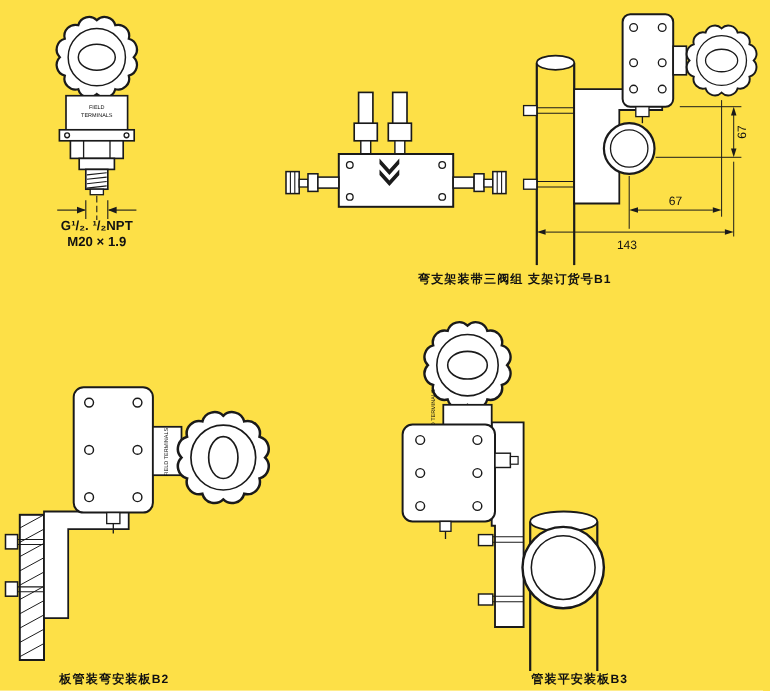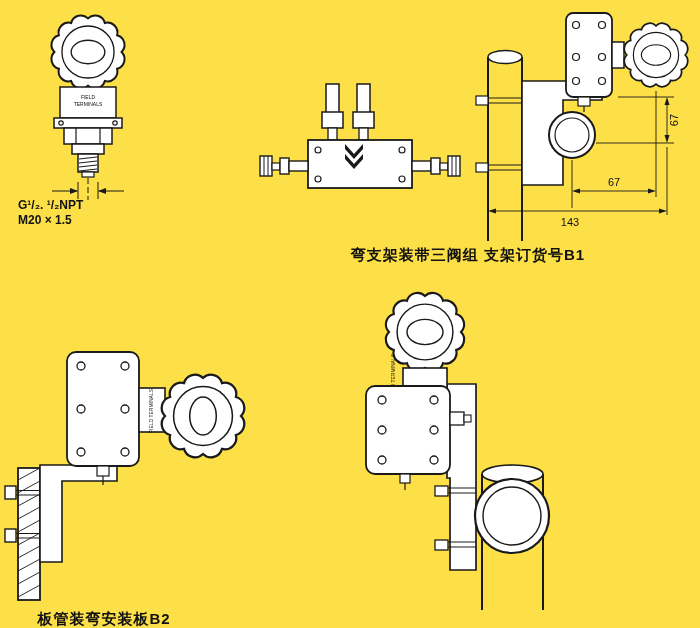--- a/index.html
+++ b/index.html
@@ -4,22 +4,22 @@
 <style>
   * { margin:0; padding:0; box-sizing:border-box; }
   html,body { background:#ffffff; font-family:"Liberation Sans","DejaVu Sans",sans-serif; }
   .canvas { position:relative; width:700px; height:628px; background:#fde047; overflow:hidden; }
   .fig { position:absolute; }
   svg { display:block; overflow:visible; }
   .ln { stroke:#1a1a1a; fill:none; }
   .fw { fill:#ffffff; stroke:#1a1a1a; }
   .fd { fill:#1a1a1a; stroke:none; }
   .caption { position:absolute; font-weight:bold; color:#111; text-align:center;
-             font-size:15px; letter-spacing:1px; }
-  .spec { position:absolute; font-weight:bold; color:#111; font-size:12px; }
+             font-size:11px; letter-spacing:1px; }
+  .spec { position:absolute; font-weight:bold; color:#111; text-align:center; font-size:12px; }
   text.dim  { font-size:11px; fill:#111; font-family:"Liberation Sans",sans-serif; }
   text.tiny { font-size:5px;  fill:#111; font-family:"Liberation Sans",sans-serif; }
 </style>
 </head>
 <body>
 
 <div class="canvas">
 
   <svg width="0" height="0" style="position:absolute">
     <defs>
@@ -226,17 +226,18 @@
     <g>
       <line class="ln" x1="132" y1="196" x2="132" y2="332" stroke-width="2"></line>
       <line class="ln" x1="193" y1="196" x2="193" y2="332" stroke-width="2"></line>
       <ellipse class="fw" cx="162.5" cy="196" rx="30.5" ry="9" stroke-width="1.6"></ellipse>
       <circle class="fw" cx="162" cy="238" r="37" stroke-width="2.2"></circle>
       <circle class="ln" cx="162" cy="238" r="29" stroke-width="1.4"></circle>
     </g>
   </svg>
 
   <div class="spec" style="left:18px;top:198px;width:140px">G¹/₂. ¹/₂NPT</div>
-  <div class="spec" style="left:18px;top:213px;width:140px">M20 × 1.5</div>
+  <div class="spec" style="left:18px;top:213px;width:140px">M20 × 1.9</div>
   <div class="caption" style="left:318px;top:246px;width:300px">弯支架装带三阀组 支架订货号B1</div>
   <div class="caption" style="left:4px;top:610px;width:200px">板管装弯安装板B2</div>
+  <div class="caption" style="left:427px;top:610px;width:200px">管装平安装板B3</div>
 
 </div>
 
 </body></html>

